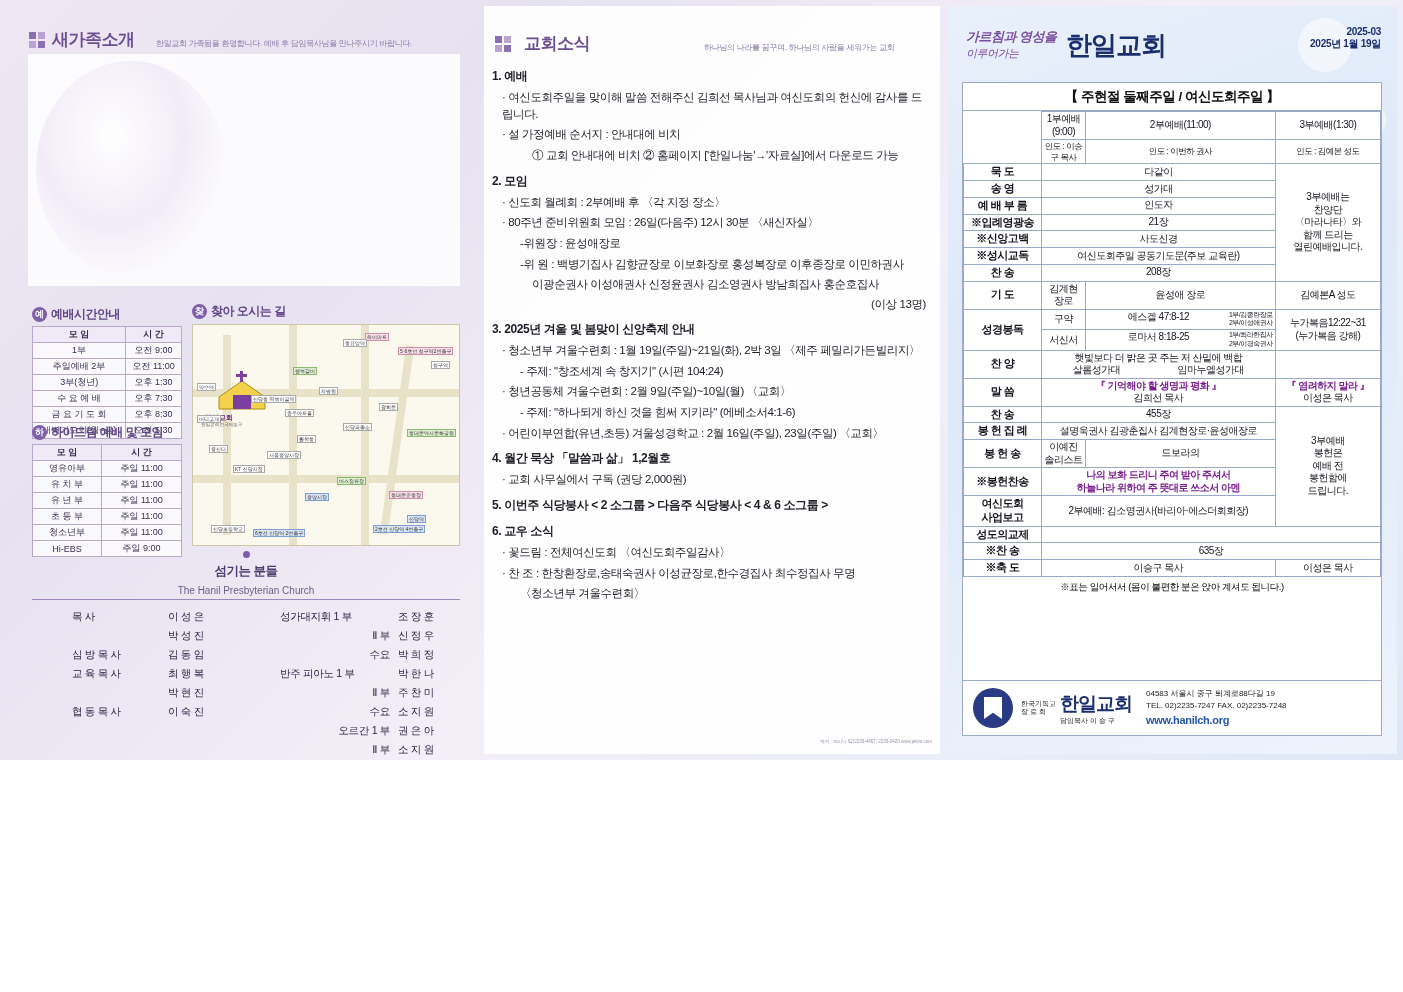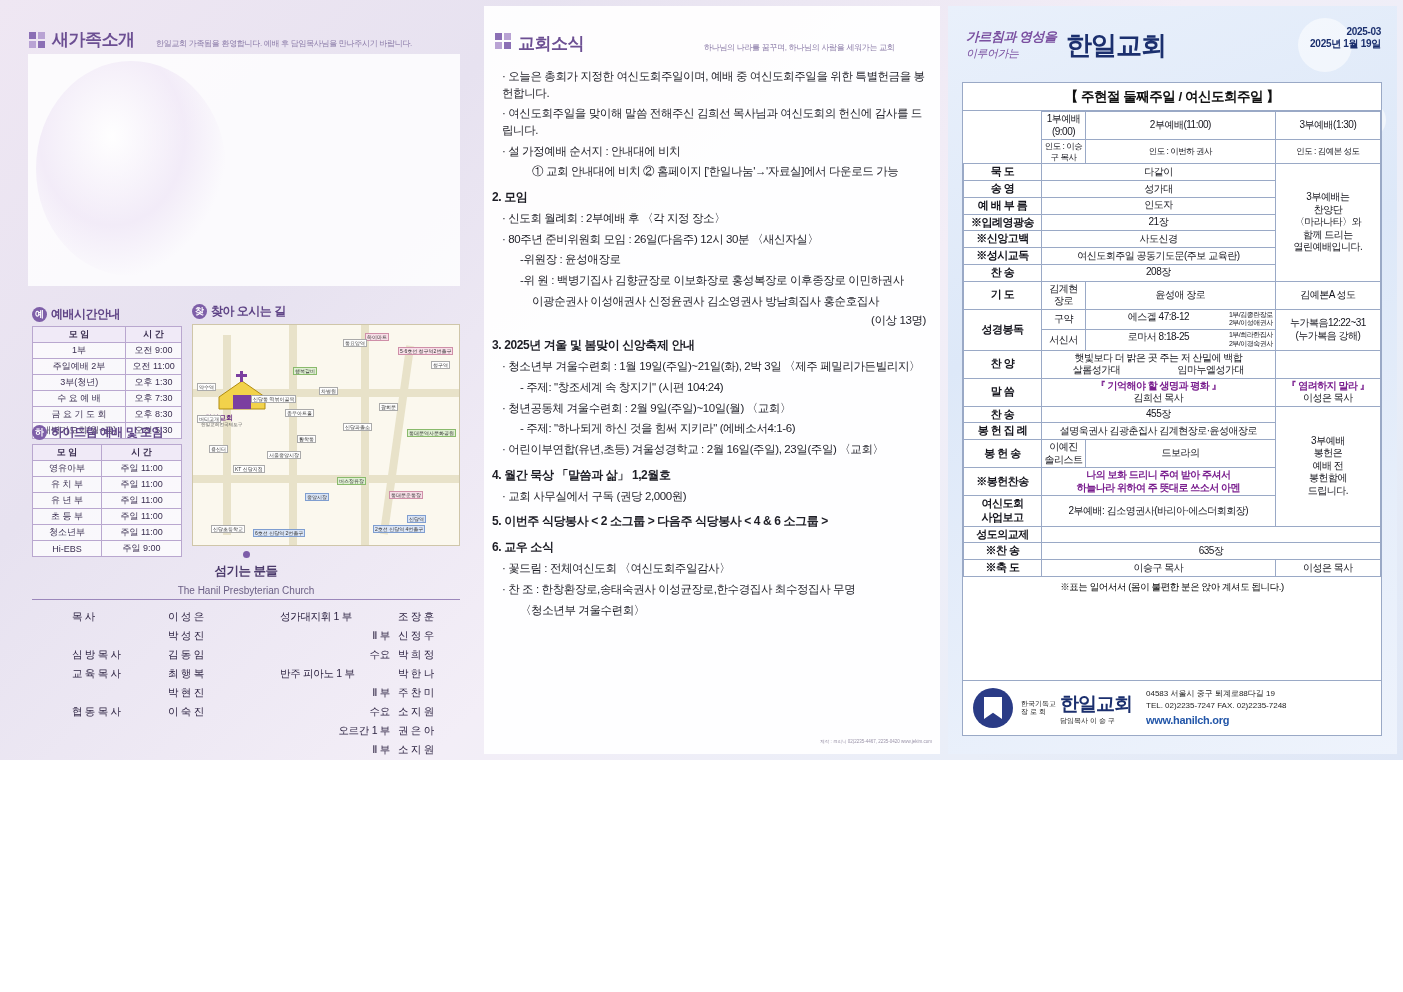--- a/index.html
+++ b/index.html
@@ -65,21 +65,21 @@
   .serv-eng { font-size:10px; color:#6b5f85; }
   .serv-line { border-top:1px solid #9b87bb; margin-top:3px; }
   .serv-cols { display:flex; margin-top:7px; }
   .serv-col { width:50%;margin-left:40px; }
   .serv-row { display:flex; font-size:10.5px; color:#2d2342; line-height:19px; letter-spacing:-0.3px;}
   .serv-role { width:96px; display:flex; justify-content:space-between; padding-right:8px;}
   .serv-name { display:flex; justify-content:space-between; width:72px; }
 
   
   #panel2 { left:484px; top:6px; width:456px; height:748px; background:rgba(255,255,255,0.92); }
-  .p2-header { position:absolute; left:10px; top:26px; display:flex; align-items:flex-start; gap:6px; }
+  .p2-header { position:absolute; left:10px; top:26px; display:flex; align-items:center; gap:12px; }
   .p2-sub { position:absolute; left:220px; top:36px; font-size:8px; color:#8b7ba8; letter-spacing:-0.3px;}
   #news { position:absolute; left:8px; top:62px; width:440px; font-size:11.5px; color:#1d1d25; letter-spacing:-0.4px;}
   .n-h { font-weight:bold; margin:9px 0 4px 0; font-size:12px; }
   .n-h:first-child { margin-top:0; }
   .n-i { margin:0 0 4px 10px; line-height:1.45; }
   .n-i2 { margin:0 0 4px 28px; line-height:1.45; }
   .n-i3 { margin:0 0 4px 40px; line-height:1.45; }
   .n-r { text-align:right; margin:0 6px 4px 0; }
   .p2-foot { position:absolute; right:8px; bottom:10px; font-size:4.5px; color:#9a93a8; }
 
@@ -334,21 +334,21 @@
         <i class="sq"></i>
           <i class="sq lite"></i>
           <i class="sq lite"></i>
           <i class="sq"></i>
       </span>
       <span class="p1-title">교회소식</span>
     </div>
     <div class="p2-sub">하나님의 나라를 꿈꾸며, 하나님의 사람을 세워가는 교회</div>
 
     <div id="news">
-      <div class="n-i">· 오늘은 총회가 지정한 여신도회주일이며, 예배 중 여신도회주일을 위한 특별헌금을 봉헌합니다.</div>
+      <div class="n-h">1. 예배</div>
       <div class="n-i">· 여신도회주일을 맞이해 말씀 전해주신 김희선 목사님과 여신도회의 헌신에 감사를 드립니다.</div>
       <div class="n-i">· 설 가정예배 순서지 : 안내대에 비치</div>
       <div class="n-i3">① 교회 안내대에 비치 ② 홈페이지 ['한일나눔'→'자료실]에서 다운로드 가능</div>
       <div class="n-h">2. 모임</div>
       <div class="n-i">· 신도회 월례회 : 2부예배 후 〈각 지정 장소〉</div>
       <div class="n-i">· 80주년 준비위원회 모임 : 26일(다음주) 12시 30분 〈새신자실〉</div>
       <div class="n-i2">-위원장 : 윤성애장로</div>
       <div class="n-i2">-위  원 : 백병기집사 김향균장로 이보화장로 홍성복장로 이후종장로 이민하권사</div>
       <div class="n-i3">이광순권사 이성애권사 신정윤권사 김소영권사 방남희집사 홍순호집사</div>
       <div class="n-r">(이상 13명)</div>

